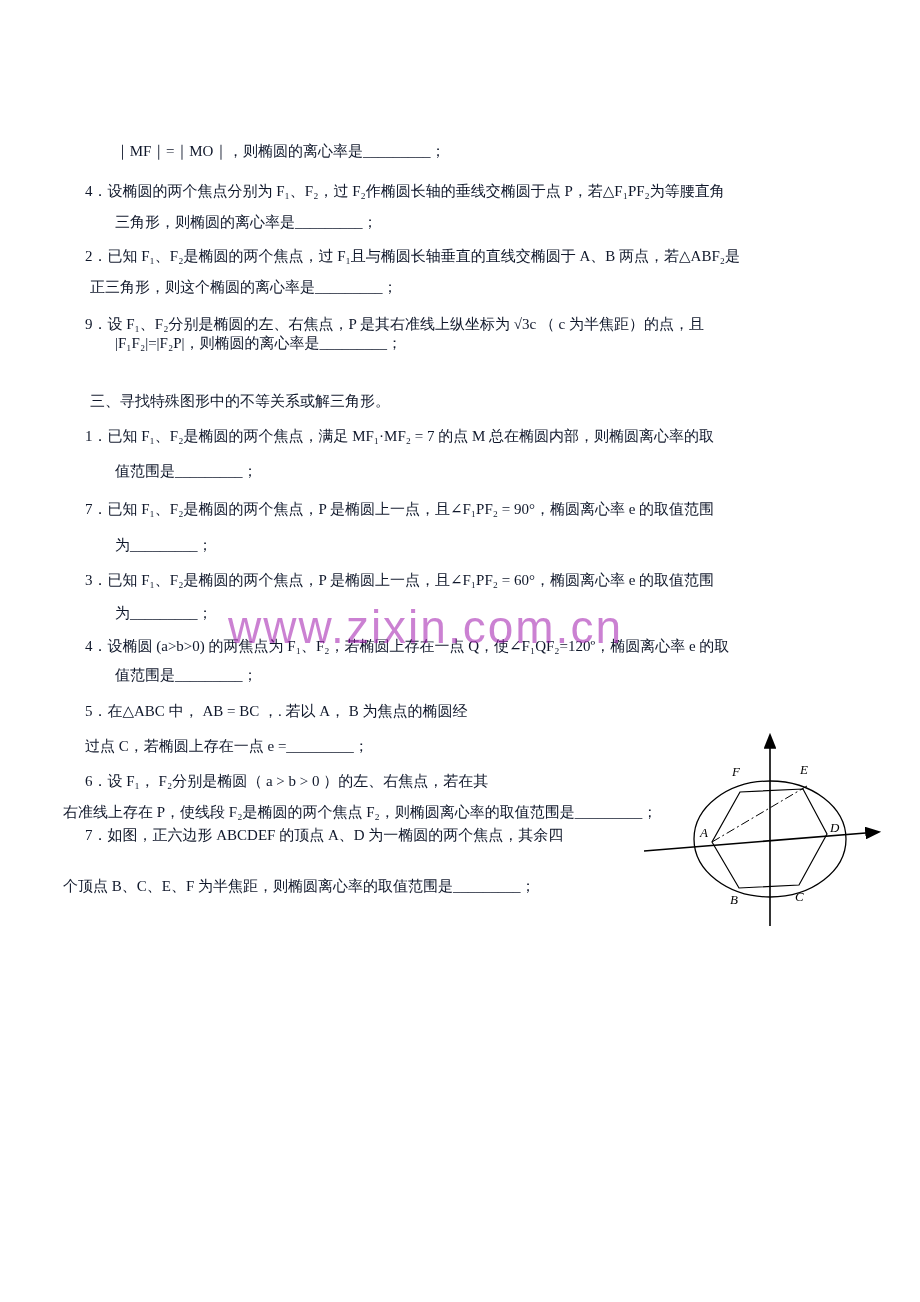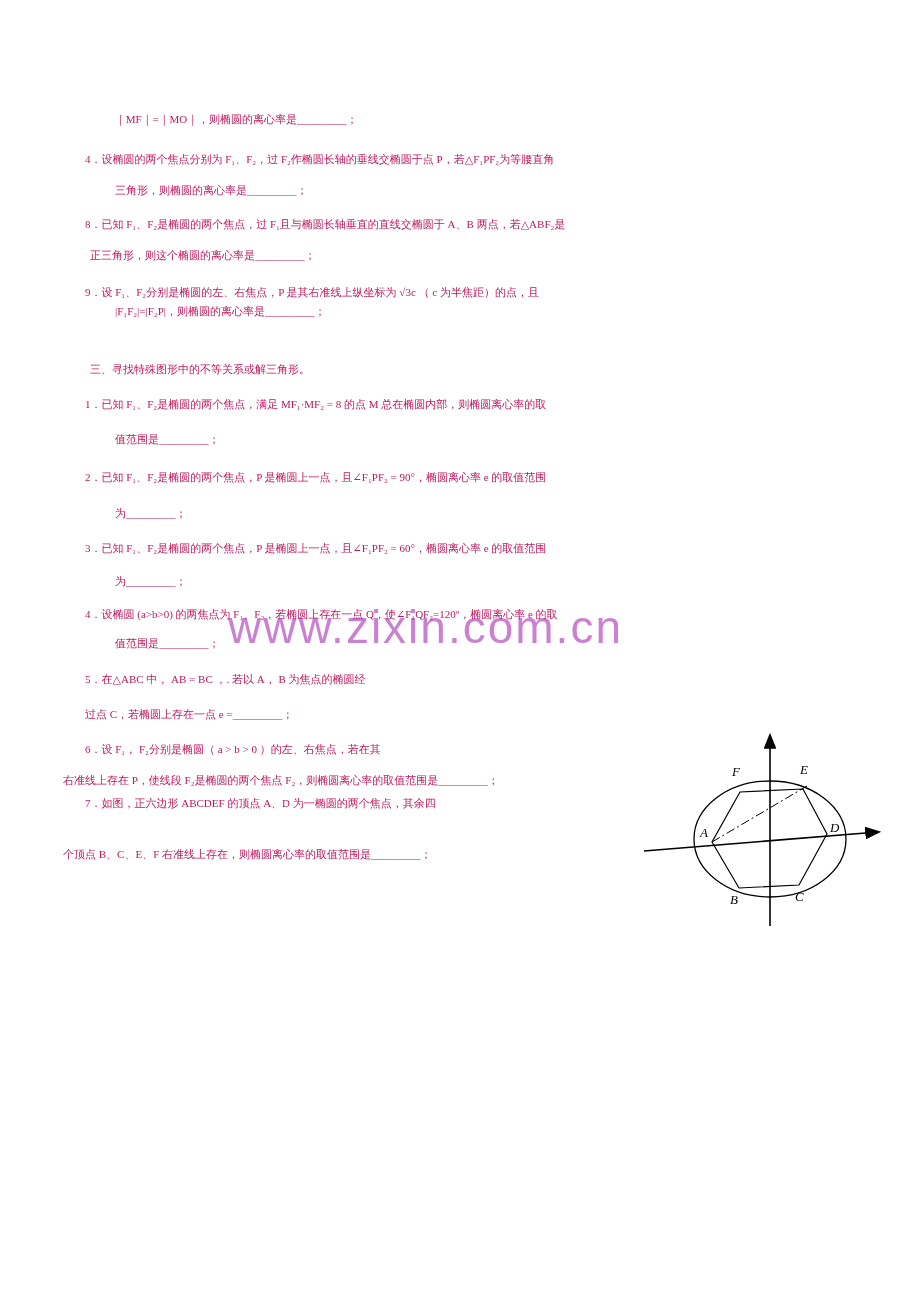--- a/index.html
+++ b/index.html
@@ -7,23 +7,24 @@
     width:920px;height:1302px;
     background:#ffffff;
     position:relative;
     font-family:"Liberation Serif","DejaVu Serif",serif;
     color:#000;
     overflow:hidden;
   }
   .line{
     position:absolute;
     white-space:nowrap;
-    font-size:11px;
+    font-size:15px;
     line-height:22px;
-    color:#be185d;
+    color:#0f172a;
+    margin-top:32px;
   }
   .x-item{left:85px;}
   .x-cont{left:115px;}
   .x-cont2{left:90px;text-align:right;}
   .x-flush{left:63px;}
   .watermark{
     position:absolute;
     left:228px;top:600px;
     font-size:46px;
     color:#a21caf;
@@ -44,39 +45,39 @@
     font-size:13px;
     fill:#000;
   }
 </style>
 </head>
 <body>
 
 <div class="line x-cont" style="top:108px">｜MF｜=｜MO｜，则椭圆的离心率是_________；</div>
 <div class="line x-item" style="top:148px">4．设椭圆的两个焦点分别为 F₁、F₂，过 F₂作椭圆长轴的垂线交椭圆于点 P，若△F₁PF₂为等腰直角</div>
 <div class="line x-cont" style="top:179px">三角形，则椭圆的离心率是_________；</div>
-<div class="line x-item" style="top:213px">8．已知 F₁、F₂是椭圆的两个焦点，过 F₁且与椭圆长轴垂直的直线交椭圆于 A、B 两点，若△ABF₂是</div>
+<div class="line x-item" style="top:213px">2．已知 F₁、F₂是椭圆的两个焦点，过 F₁且与椭圆长轴垂直的直线交椭圆于 A、B 两点，若△ABF₂是</div>
 <div class="line x-cont2" style="top:244px">正三角形，则这个椭圆的离心率是_________；</div>
 <div class="line x-item" style="top:281px">9．设 F₁、F₂分别是椭圆的左、右焦点，P 是其右准线上纵坐标为 √3c （ c  为半焦距）的点，且</div>
 <div class="line x-cont" style="top:300px">|F₁F₂|=|F₂P|，则椭圆的离心率是_________；</div>
 <div class="line x-cont2" style="top:358px">三、寻找特殊图形中的不等关系或解三角形。</div>
-<div class="line x-item" style="top:393px">1．已知 F₁、F₂是椭圆的两个焦点，满足 MF₁·MF₂ = 8 的点 M 总在椭圆内部，则椭圆离心率的取</div>
+<div class="line x-item" style="top:393px">1．已知 F₁、F₂是椭圆的两个焦点，满足 MF₁·MF₂ = 7 的点 M 总在椭圆内部，则椭圆离心率的取</div>
 <div class="line x-cont" style="top:428px">值范围是_________；</div>
-<div class="line x-item" style="top:466px">2．已知 F₁、F₂是椭圆的两个焦点，P 是椭圆上一点，且∠F₁PF₂ = 90°，椭圆离心率 e 的取值范围</div>
+<div class="line x-item" style="top:466px">7．已知 F₁、F₂是椭圆的两个焦点，P 是椭圆上一点，且∠F₁PF₂ = 90°，椭圆离心率 e 的取值范围</div>
 <div class="line x-cont" style="top:502px">为_________；</div>
 <div class="line x-item" style="top:537px">3．已知 F₁、F₂是椭圆的两个焦点，P 是椭圆上一点，且∠F₁PF₂ = 60°，椭圆离心率 e 的取值范围</div>
 <div class="line x-cont" style="top:570px">为_________；</div>
 <div class="line x-item" style="top:603px">4．设椭圆 (a&gt;b&gt;0) 的两焦点为 F₁、F₂，若椭圆上存在一点 Q，使∠F₁QF₂=120º，椭圆离心率 e 的取</div>
 <div class="line x-cont" style="top:632px">值范围是_________；</div>
 <div class="line x-item" style="top:668px">5．在△ABC 中， AB = BC ，. 若以 A， B 为焦点的椭圆经</div>
 <div class="line x-item" style="top:703px">过点 C，若椭圆上存在一点 e =_________；</div>
 <div class="line x-item" style="top:738px">6．设 F₁， F₂分别是椭圆（ a &gt; b &gt; 0 ）的左、右焦点，若在其</div>
 <div class="line x-flush" style="top:769px">右准线上存在 P，使线段 F₂是椭圆的两个焦点 F₂，则椭圆离心率的取值范围是_________；</div>
 <div class="line x-item" style="top:792px">7．如图，正六边形 ABCDEF 的顶点 A、D 为一椭圆的两个焦点，其余四</div>
-<div class="line x-flush" style="top:843px">个顶点 B、C、E、F 右准线上存在，则椭圆离心率的取值范围是_________；</div>
+<div class="line x-flush" style="top:843px">个顶点 B、C、E、F 为半焦距，则椭圆离心率的取值范围是_________；</div>
 
 <div class="watermark">www.zixin.com.cn</div>
 
 <div class="diagram">
   <svg width="250" height="212" viewBox="0 0 250 212">
     <defs>
       <marker id="arrow" markerWidth="10" markerHeight="8" refX="8" refY="4" orient="auto">
         <polygon points="0,0 10,4 0,8" fill="#000"></polygon>
       </marker>
     </defs>

